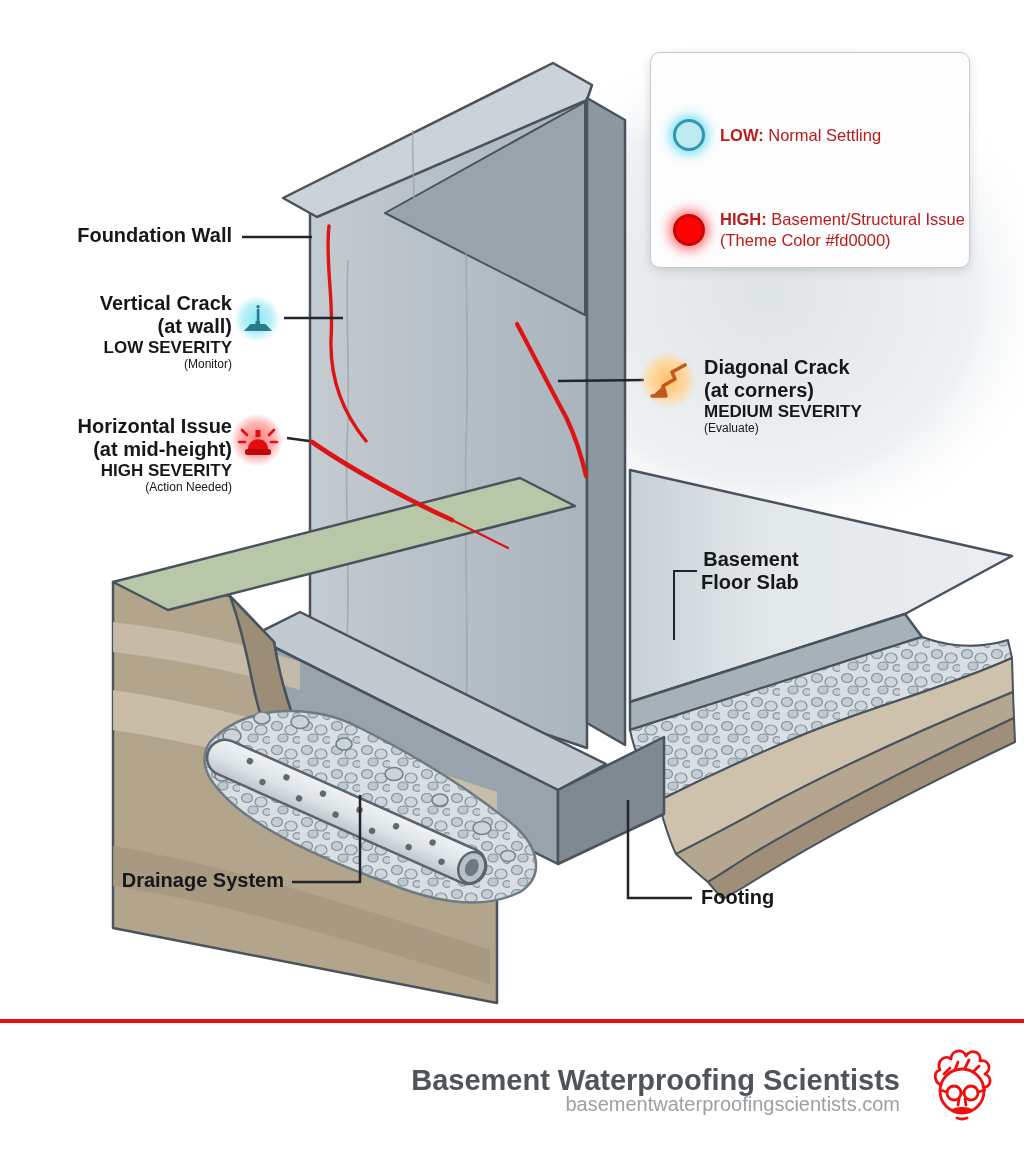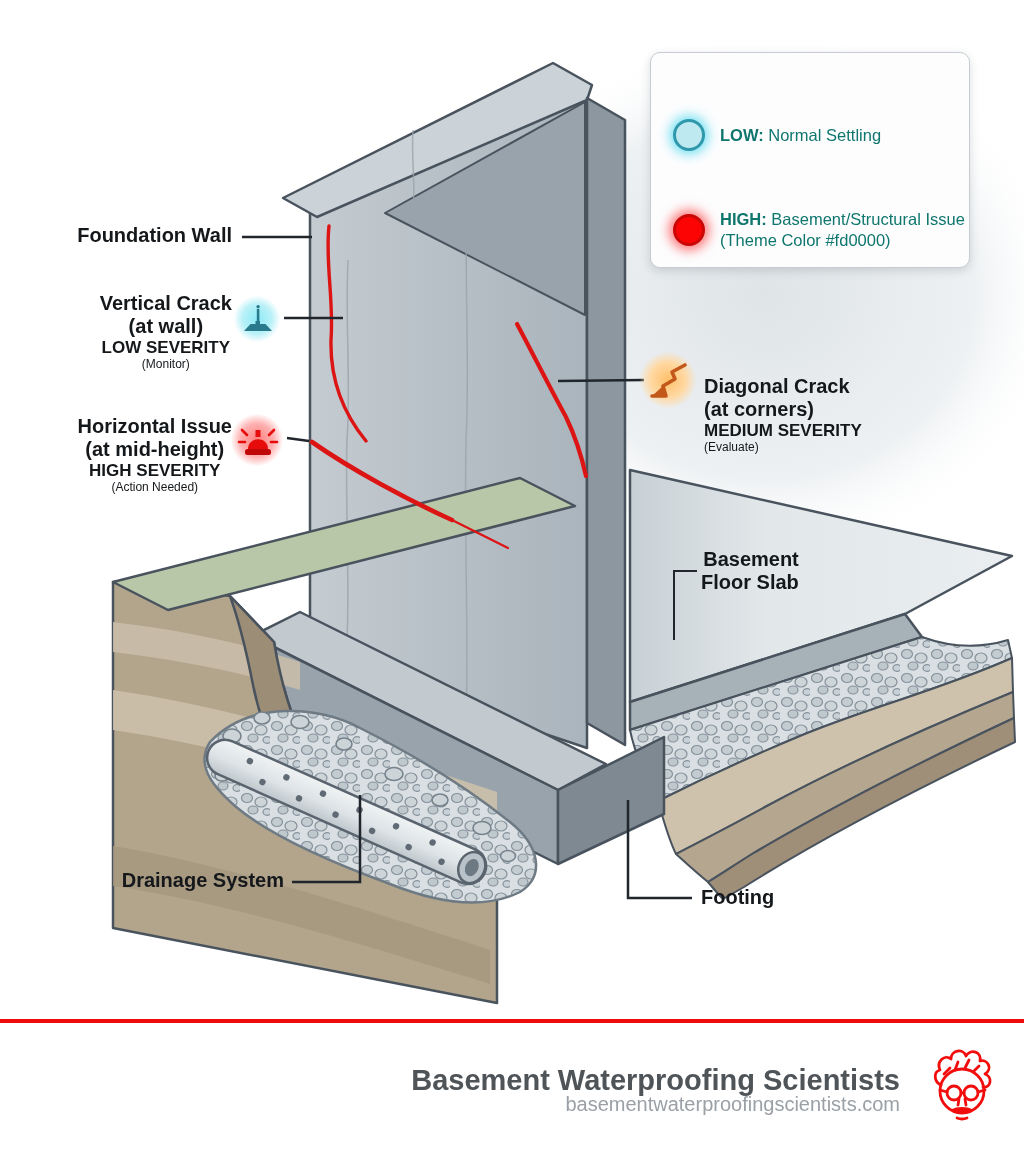--- a/index.html
+++ b/index.html
@@ -2,21 +2,21 @@
 <html><head>
 <meta charset="utf-8">
 <style>
   html,body{margin:0;padding:0;background:#fff;}
   body{font-family:"Liberation Sans",sans-serif;}
   .stage{position:relative;width:1024px;height:1154px;background:#ffffff;overflow:hidden;}
   .diagram-svg{position:absolute;left:0;top:0;}
 
   
   .callout{position:absolute;color:#15181b;line-height:1.16;}
-  .ta-r{text-align:center;}
+  .ta-r{text-align:right;}
   .co-title{font-size:20px;font-weight:bold;}
   .co-loc{font-size:20px;font-weight:bold;}
   .co-sev{font-size:17px;font-weight:bold;}
   .co-act{font-size:12px;font-weight:normal;}
 
   
   .halo{position:absolute;border-radius:50%;}
   .halo-cyan{background:radial-gradient(circle,#8deaf6 0%,#b9f1f8 45%,rgba(185,241,248,0) 72%);}
   .halo-red{background:radial-gradient(circle,#ff7d7d 0%,#ffb1b1 45%,rgba(255,177,177,0) 72%);}
   .halo-orange{background:radial-gradient(circle,#ffc06a 0%,#ffd9a4 45%,rgba(255,217,164,0) 72%);}
@@ -25,21 +25,21 @@
   
   .legend{position:absolute;left:650px;top:52px;width:318px;height:214px;background:#fdfdfe;
           border:1.5px solid #c6ccd1;border-radius:10px;box-shadow:0 3px 10px rgba(40,48,58,.16);}
   .legend-header{height:46px;background:#e3e7ea;border-radius:8px 8px 0 0;border-bottom:1px solid #cfd5d9;
           text-align:center;line-height:46px;font-size:19px;font-weight:bold;color:#17191c;letter-spacing:.3px;}
   .legend-row{position:absolute;left:22px;display:flex;align-items:center;}
   .dot{width:26px;height:26px;border-radius:50%;border:3px solid;flex:0 0 auto;}
   .dot-low{background:#bfe9f1;border-color:#2f98ab;box-shadow:0 0 12px 3px rgba(80,216,238,.85);}
   .dot-med{background:#f6a71f;border-color:#d07b0e;box-shadow:0 0 10px 2px rgba(246,160,30,.65);}
   .dot-high{background:#fc0404;border-color:#c90707;box-shadow:0 0 12px 4px rgba(253,0,0,.55);}
-  .legend-text{margin-left:15px;font-size:16.5px;color:#0f766e;line-height:1.25;}
+  .legend-text{margin-left:15px;font-size:16.5px;color:#b91c1c;line-height:1.25;}
   .legend-text b{font-weight:bold;}
 
   
   .divider{position:absolute;left:0;top:1019px;width:1024px;height:4px;background:#ef0b0b;}
   .brand{position:absolute;right:124px;top:1064px;font-size:29px;font-weight:bold;color:#4f5459;text-align:left;}
   .site{position:absolute;right:124px;top:1093px;font-size:20px;color:#9aa0a6;text-align:right;}
   .logo{position:absolute;left:924px;top:1046px;}
 </style>
 </head>
 <body>
@@ -183,21 +183,21 @@
     <div class="co-act">(Monitor)</div>
   </div>
 
   <div class="callout ta-r" style="right:792px;top:415px;">
     <div class="co-title">Horizontal Issue</div>
     <div class="co-loc">(at mid-height)</div>
     <div class="co-sev">HIGH SEVERITY</div>
     <div class="co-act">(Action Needed)</div>
   </div>
 
-  <div class="callout" style="left:704px;top:356px;margin-top:19px;">
+  <div class="callout" style="left:704px;top:356px;">
     <div class="co-title">Diagonal Crack</div>
     <div class="co-loc" style="font-weight:600;">(at corners)</div>
     <div class="co-sev">MEDIUM SEVERITY</div>
     <div class="co-act">(Evaluate)</div>
   </div>
 
   <div class="callout" style="left:701px;top:548px;text-align:right;">
     <div class="co-title">Basement</div>
     <div class="co-title">Floor Slab</div>
   </div>

